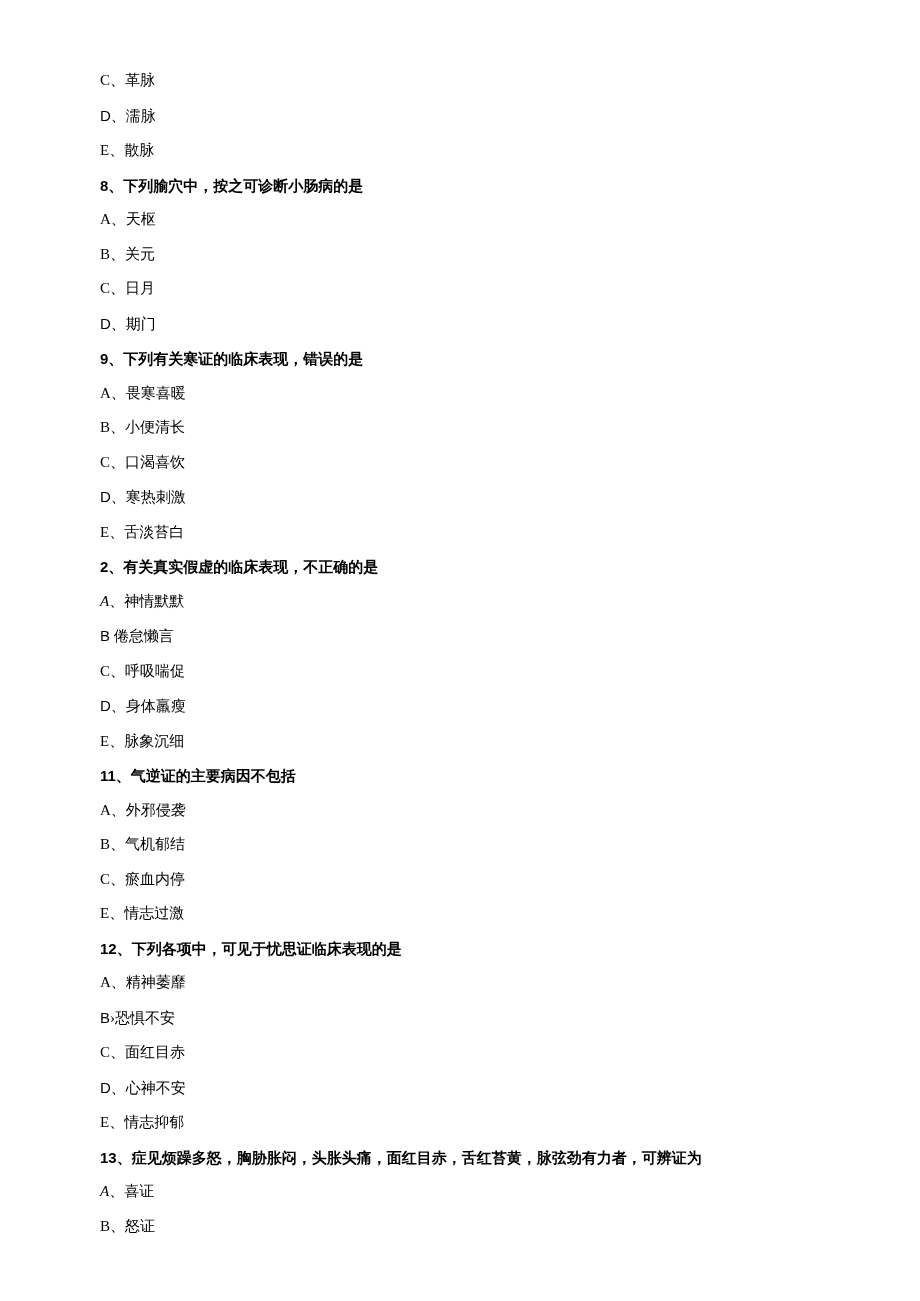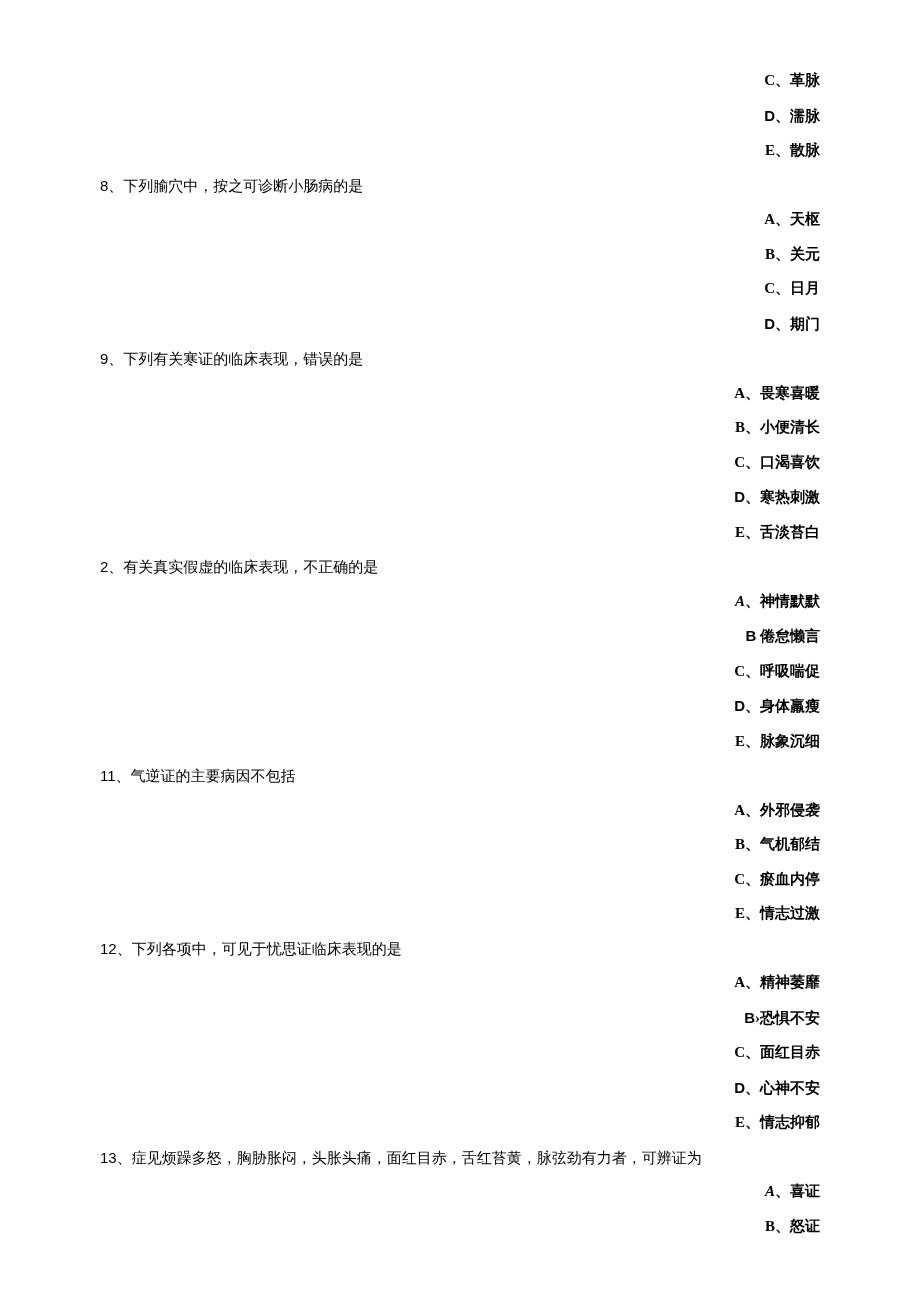--- a/index.html
+++ b/index.html
@@ -10,26 +10,25 @@
       color: #000000;
       width: 920px;
       padding: 70px 100px 50px 100px;
       line-height: 1.4;
     }
     .line {
       margin-bottom: 13.5px;
       white-space: nowrap;
     }
     .question-stem {
-      font-weight: normal;
+      font-weight: bold;
       font-family: "Microsoft YaHei", "SimHei", sans-serif;
     }
     .option {
-      font-weight: bold;
-      text-align: right;
+      font-weight: normal;
     }
     .letter-sans {
       font-family: Arial, sans-serif;
     }
     .italic-a {
       font-style: italic;
       font-family: "Times New Roman", serif;
     }
   </style>
 </head>

